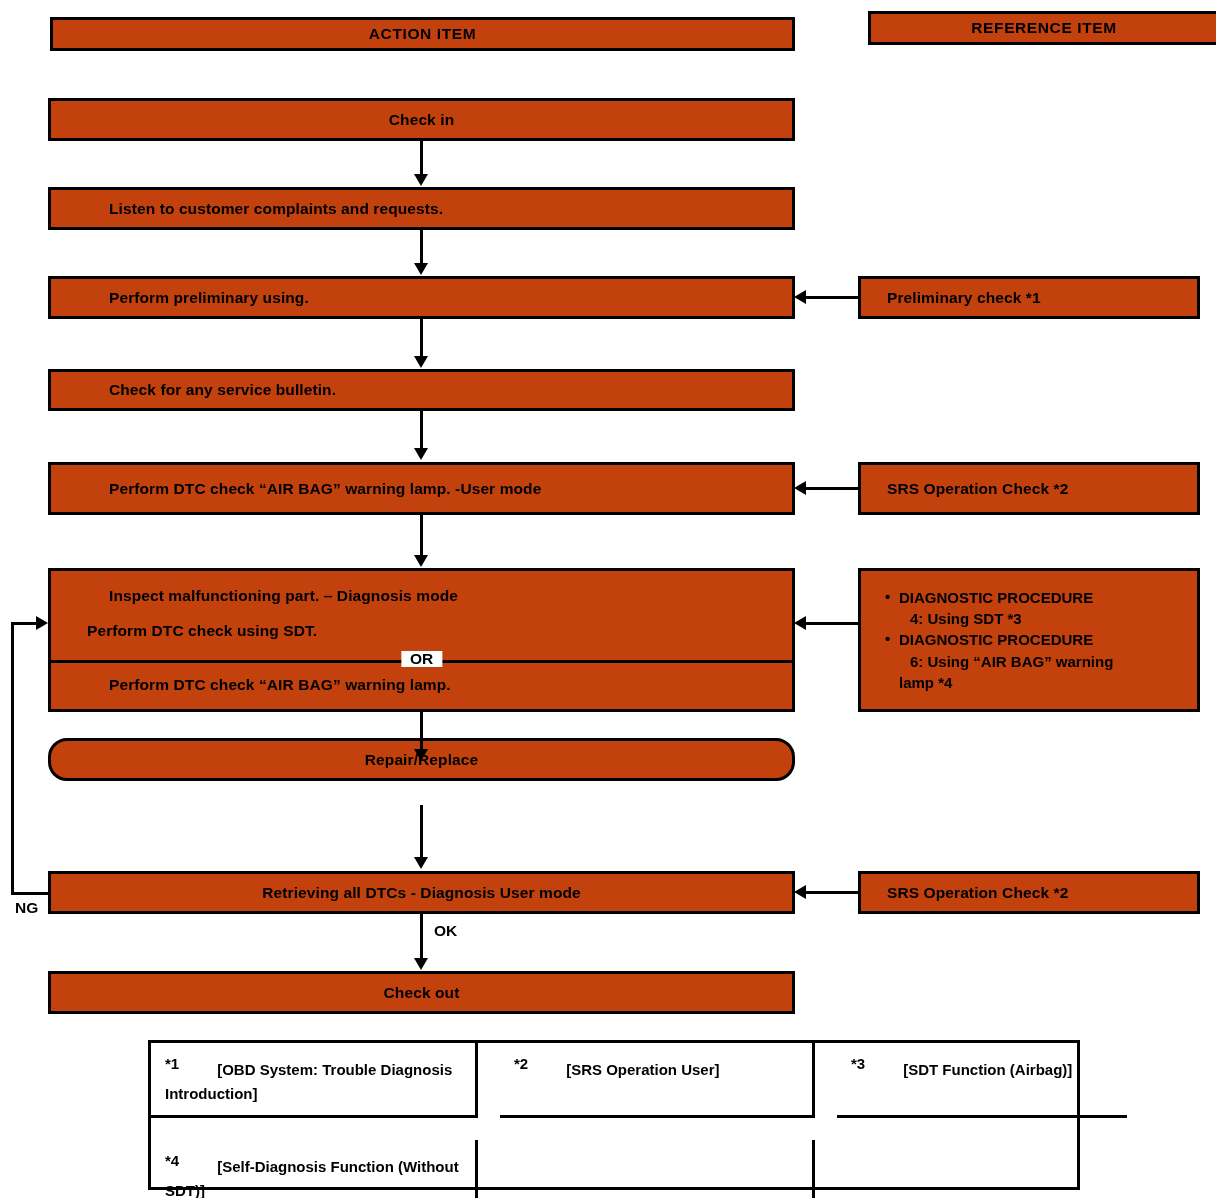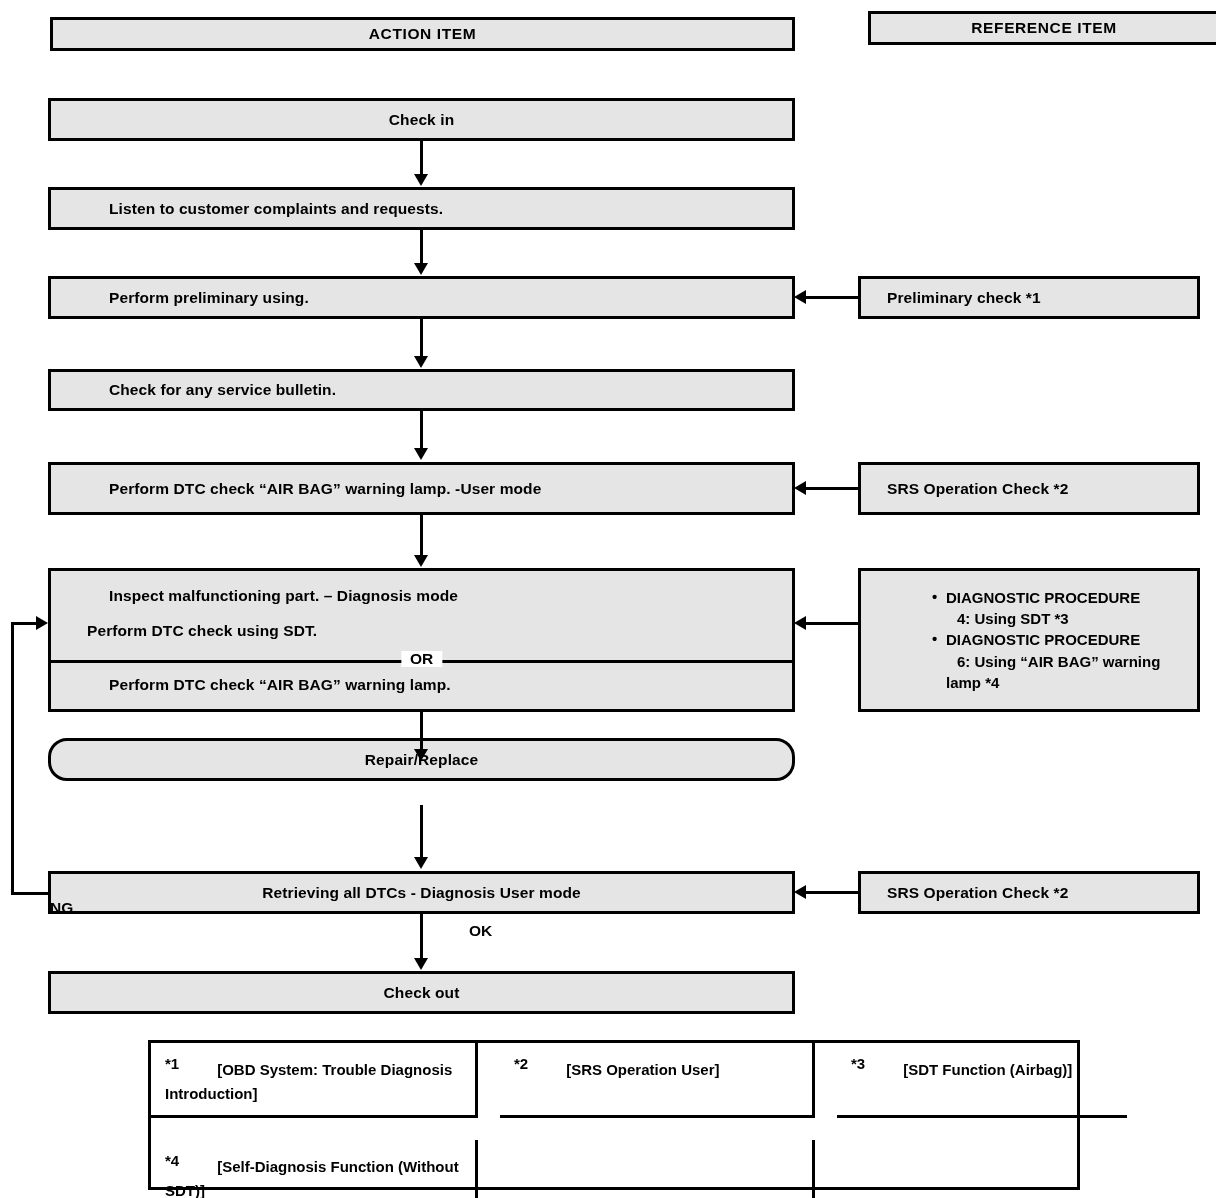--- a/index.html
+++ b/index.html
@@ -13,21 +13,21 @@
     color: #000000;
     position: relative;
     overflow: hidden;
   }
   #stage { position: absolute; left: 0; top: 0; width: 1216px; height: 1198px; }
 
   
   .box {
     position: absolute;
     border: 3px solid #000;
-    background: #e5e5e5;
+    background: #c2410c;
     display: flex;
     align-items: center;
   }
   .box .txt {
     font-size: 15.5px;
     font-weight: bold;
     letter-spacing: .1px;
     line-height: 1.25;
     white-space: pre-line;
   }
@@ -69,21 +69,20 @@
   }
 
   
   .bullets {
     font-size: 15px;
     font-weight: bold;
     line-height: 1.42;
     padding-left: 24px;
     padding-right: 6px;
     width: 100%;
-    margin-left: 47px;
   }
   .bullets .bul {
     position: relative;
     padding-left: 14px;
     margin-bottom: 0px;
   }
   .bullets .bul::before {
     content: "\2022";
     position: absolute;
     left: 0; top: -1px;
@@ -114,21 +113,20 @@
     border-top: 7px solid transparent;
     border-bottom: 7px solid transparent;
     border-left: 12px solid #000;
   }
   .edge-label {
     position: absolute;
     font-size: 15.5px;
     font-weight: bold;
     line-height: 1;
     white-space: nowrap;
-    margin-left: 35px;
   }
 
   
   #fn-table {
     position: absolute;
     left: 148px; top: 1040px;
     width: 932px; height: 150px;
     border: 3px solid #000;
     display: grid;
     grid-template-columns: 327px 315px 290px;

